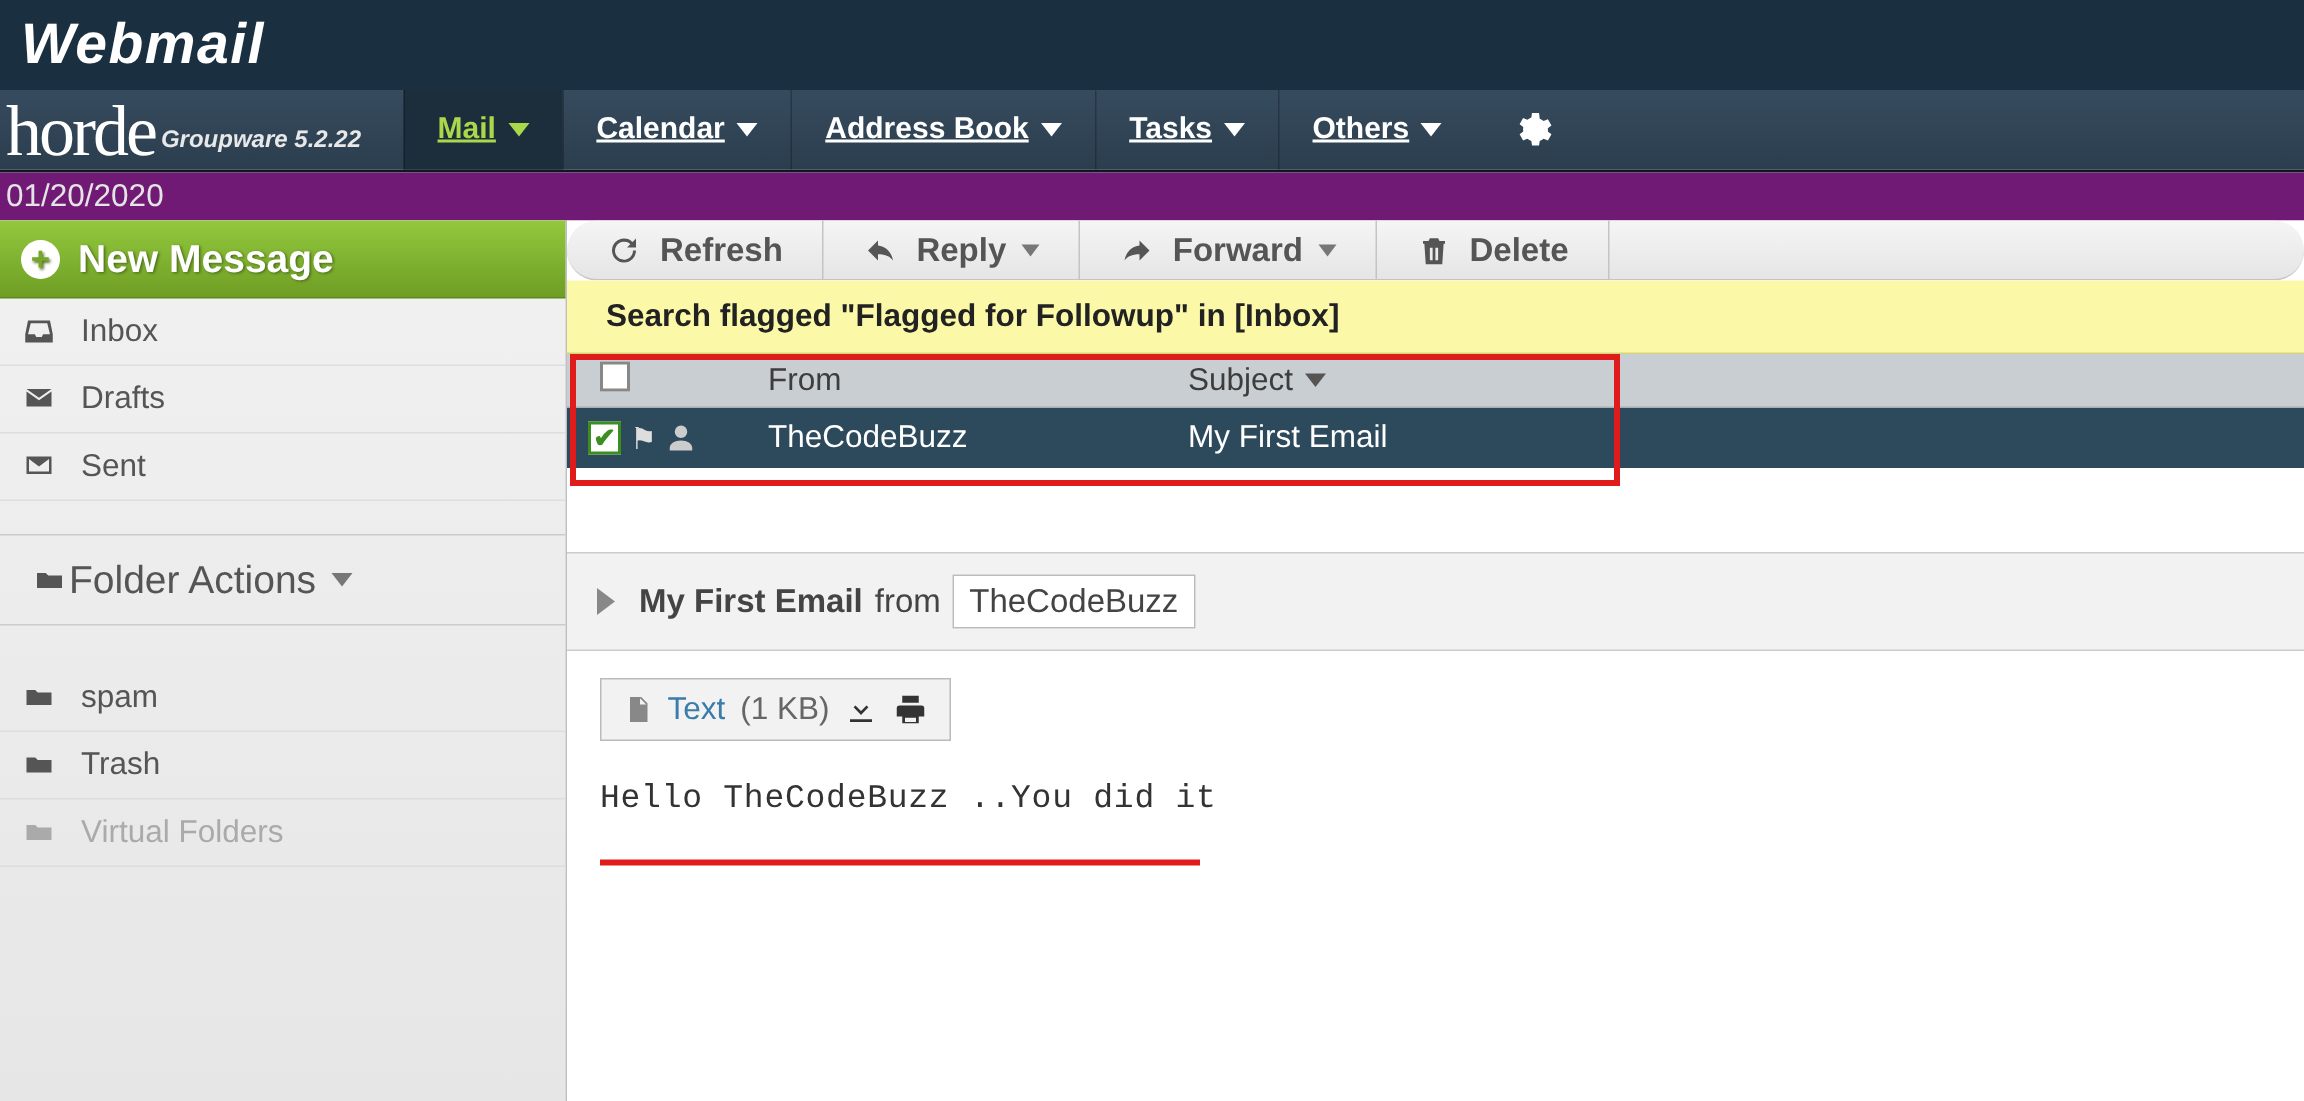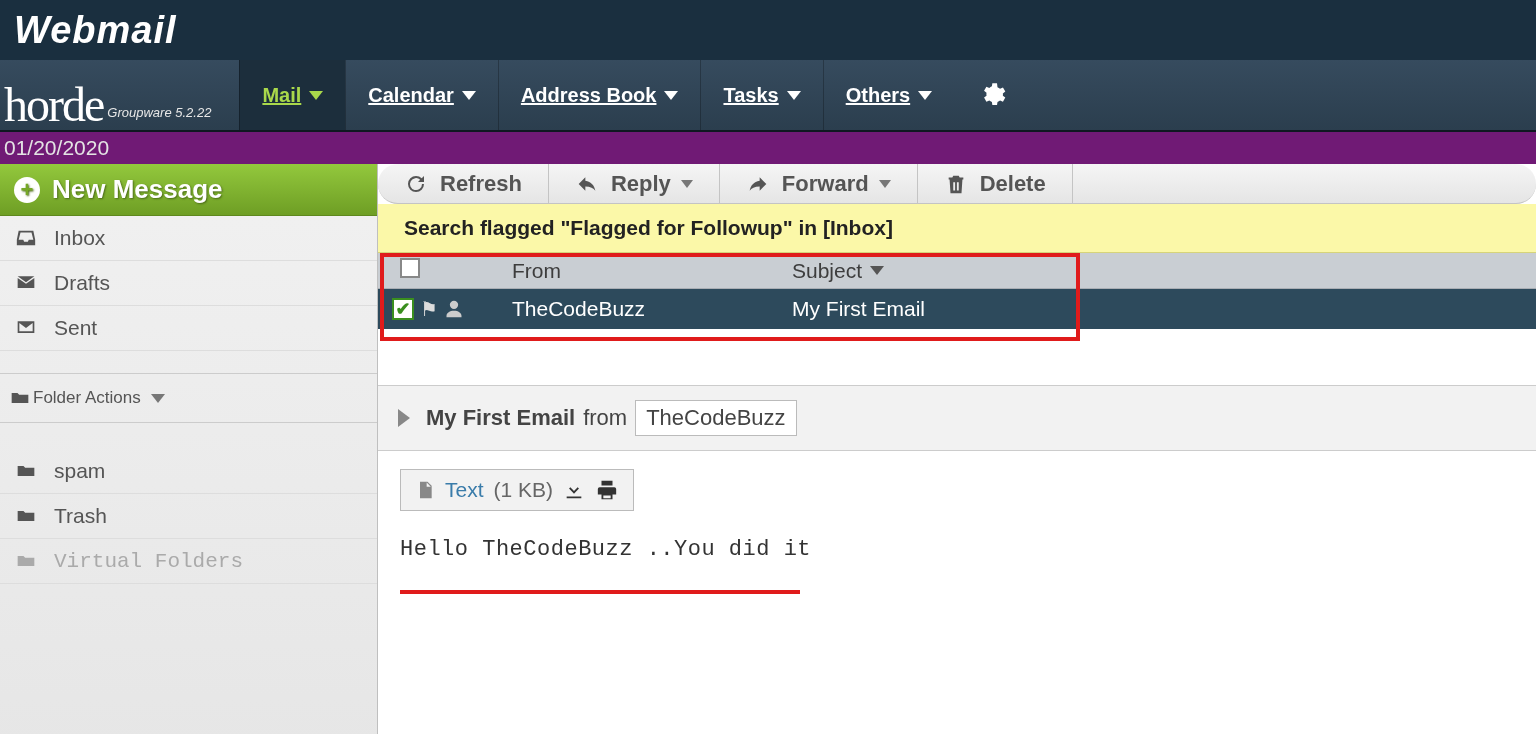--- a/index.html
+++ b/index.html
@@ -24,43 +24,43 @@
     color: #fff;
     font-weight: 900;
     font-style: italic;
     font-size: 38px;
     letter-spacing: 1px;
     font-family: Verdana, Arial, sans-serif;
   }
   
   .navbar {
     background: linear-gradient(#364b5e, #2b3e4e);
-    height: 72px;
+    height: 55px;
     display: flex;
     align-items: stretch;
     border-bottom: 2px solid #0e1820;
   }
   .horde-brand {
     display:flex;
     align-items:flex-end;
     padding: 0 12px 6px 4px;
     color:#fff;
   }
   .horde-word {
     font-family: Georgia, serif;
     font-size: 48px;
     font-weight: 400;
     color:#fff;
     letter-spacing:-2px;
     line-height: 0.8;
   }
   .horde-version {
     font-style: italic;
-    font-weight: normal;
-    font-size: 13px;
+    font-weight: bold;
+    font-size: 16px;
     color:#e8e8e8;
     margin-left:4px;
     padding-bottom:4px;
   }
   .nav-spacer { width: 16px; }
   .nav-item {
     display: flex;
     align-items: center;
     padding: 0 22px;
     color: #fff;
@@ -132,24 +132,24 @@
   .folder-item {
     display:flex;
     align-items:center;
     padding: 10px 12px;
     font-size: 21px;
     color:#555;
     cursor:pointer;
     border-bottom: 1px solid #ddd;
   }
   .folder-item .fi-icon { width:28px;height:24px;margin-right:14px;color:#555;display:flex;align-items:center;justify-content:center; }
-  .folder-item.virtual { color:#aaa;font-family:Liberation Mono, monospace; }
+  .folder-item.virtual { color:#aaa; }
   .folder-item.virtual .fi-icon { color:#aaa; }
   .folder-actions {
-    display:flex;align-items:center;padding:14px 7px;font-size:17px;color:#555;cursor:pointer;border-bottom:1px solid #ccc;border-top:1px solid #ccc;margin-top:22px;
+    display:flex;align-items:center;padding:14px 20px;font-size:26px;color:#555;cursor:pointer;border-bottom:1px solid #ccc;border-top:1px solid #ccc;margin-top:22px;
   }
   .fa-caret {
     margin-left:10px;width:0;height:0;
     border-left:7px solid transparent;border-right:7px solid transparent;border-top:9px solid #777;
   }
   .folder-group { margin-top:26px; }
   
   .content {
     flex:1;
     display:flex;

